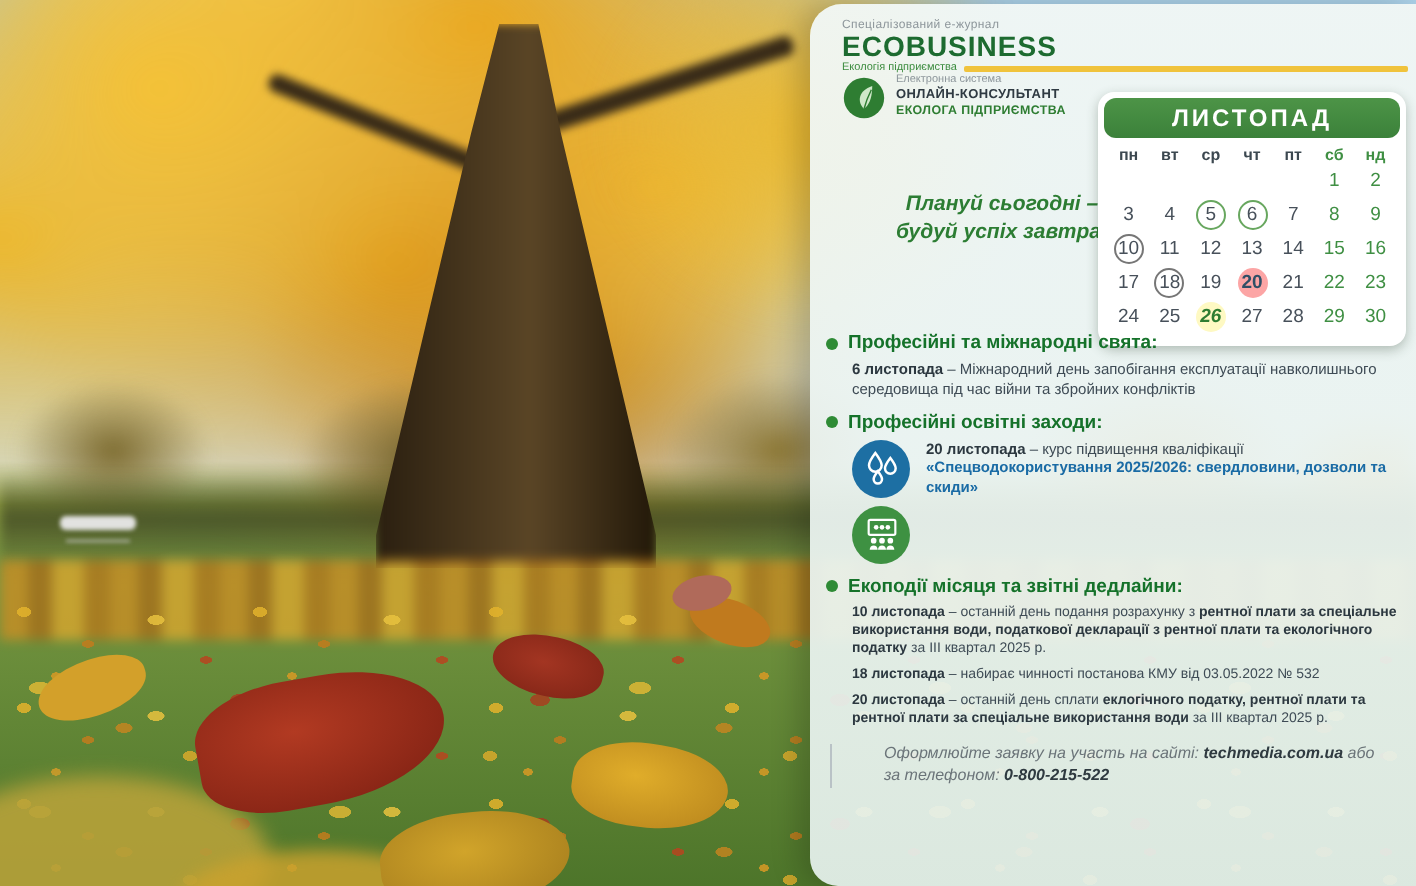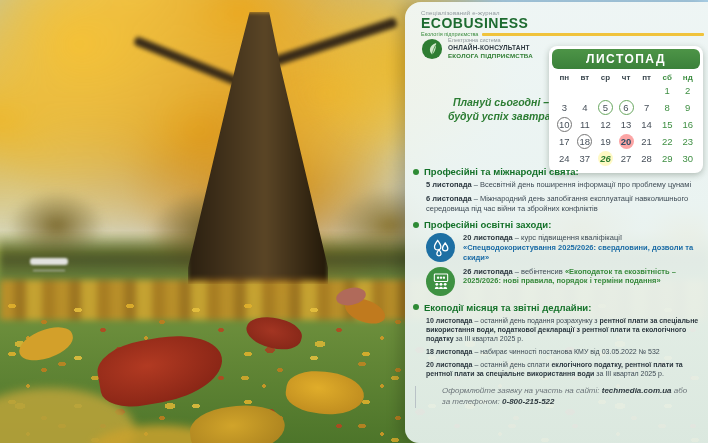--- a/index.html
+++ b/index.html
@@ -284,21 +284,21 @@
           </div>
           <div class="cell wknd">
             <span class="num">23</span>
           </div>
         </div>
         <div class="cal-row">
           <div class="cell">
             <span class="num">24</span>
           </div>
           <div class="cell">
-            <span class="num">37</span>
+            <span class="num">25</span>
           </div>
           <div class="cell">
             <span class="num m-green-fill">26</span>
           </div>
           <div class="cell">
             <span class="num">27</span>
           </div>
           <div class="cell">
             <span class="num">28</span>
           </div>
@@ -312,23 +312,20 @@
       </div>
   </div>
 
   <div class="content">
     <div class="section">
       <div class="sec-title">
         <span class="dot"></span>
         <span class="t">Професійні та міжнародні свята:</span>
       </div>
       <div>
-          <div class="sec-item">
-            <div class="sec-text"><span class="b">5 листопада</span><span> – Всесвітній день поширення інформації про проблему цунамі</span></div>
-          </div>
           <div class="sec-item">
             <div class="sec-text"><span class="b">6 листопада</span><span> – Міжнародний день запобігання експлуатації навколишнього середовища під час війни та збройних конфліктів</span></div>
           </div>
         </div>
     </div>
     <div class="section">
       <div class="sec-title">
         <span class="dot"></span>
         <span class="t">Професійні освітні заходи:</span>
       </div>
@@ -353,21 +350,20 @@
                 <circle cx="12" cy="8" r="1.4"></circle>
                 <circle cx="15.5" cy="8" r="1.4"></circle>
                 <circle cx="7" cy="16" r="1.7"></circle>
                 <circle cx="12" cy="16" r="1.7"></circle>
                 <circle cx="17" cy="16" r="1.7"></circle>
                 <path d="M4.6 21.5 c0-1.7 1.1-2.6 2.4-2.6 s2.4.9 2.4 2.6 Z"></path>
                 <path d="M9.6 21.5 c0-1.7 1.1-2.6 2.4-2.6 s2.4.9 2.4 2.6 Z"></path>
                 <path d="M14.6 21.5 c0-1.7 1.1-2.6 2.4-2.6 s2.4.9 2.4 2.6 Z"></path>
               </svg>
             </div>
-            <div class="sec-text"><span class="b">26 листопада</span><span> – вебінтенсив </span><span class="green-bold">«Екоподаток та екозвітність – 2025/2026: нові правила, порядок і терміни подання»</span></div>
           </div>
         </div>
     </div>
     <div class="section sec-3">
       <div class="sec-title">
         <span class="dot"></span>
         <span class="t">Екоподії місяця та звітні дедлайни:</span>
       </div>
       <div>
           <div class="sec-item">

